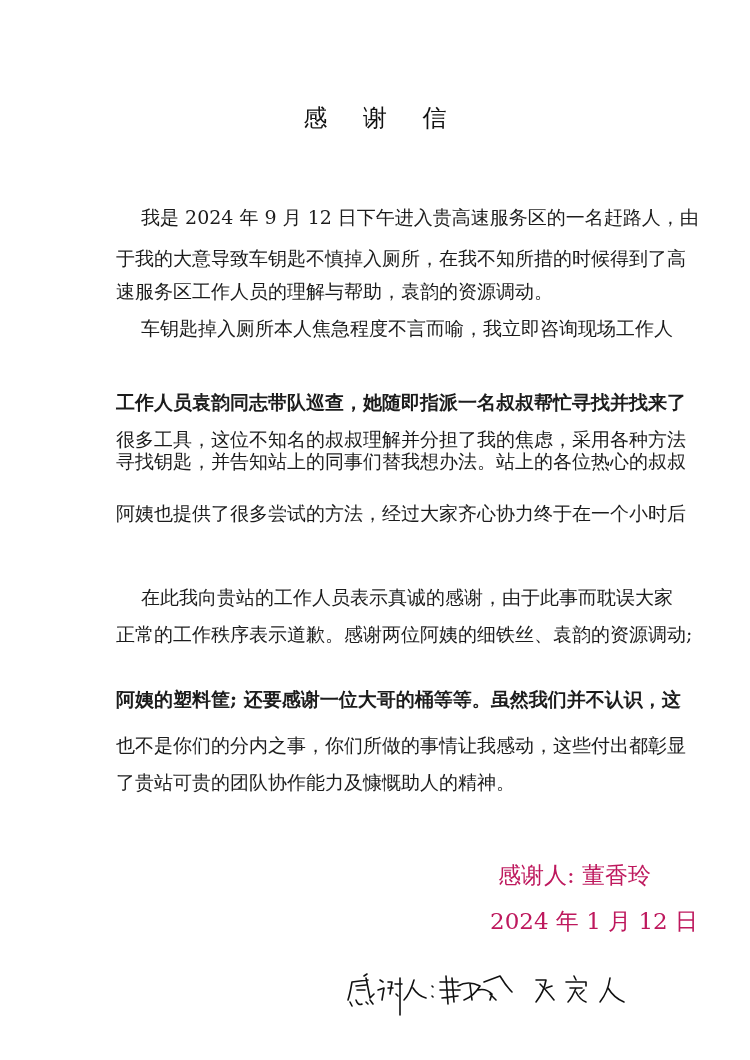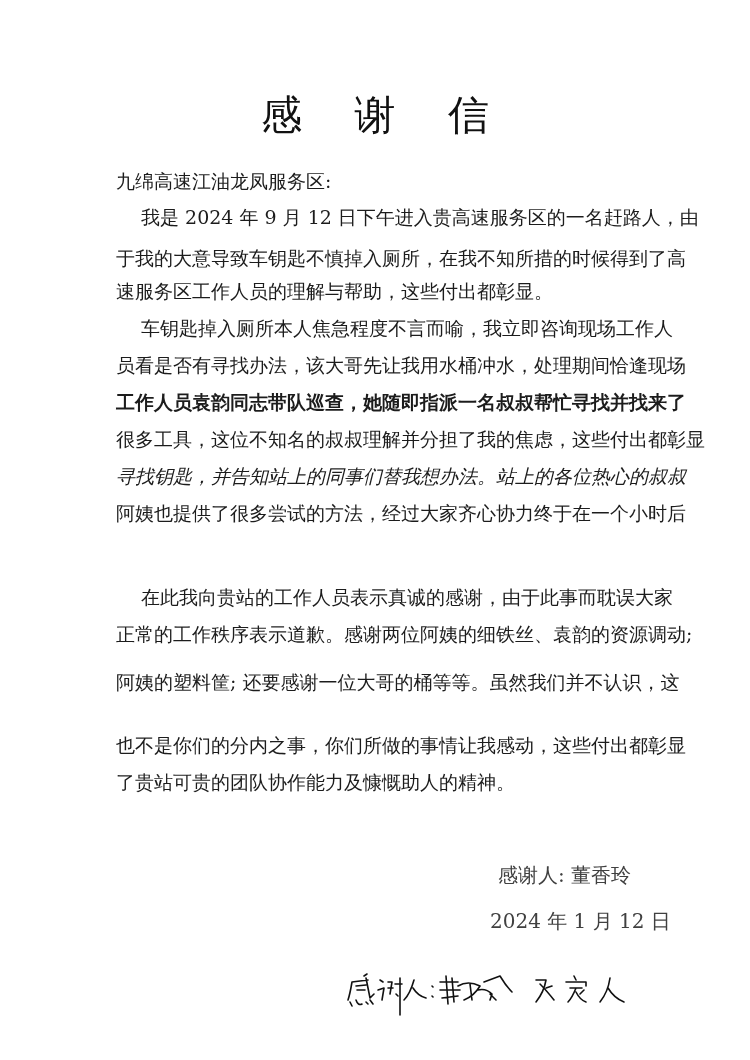--- a/index.html
+++ b/index.html
@@ -1,52 +1,50 @@
 <!DOCTYPE html>
 <html><head>
 <meta charset="utf-8">
 <style>
   html, body { margin: 0; padding: 0; background: #ffffff; }
   body { width: 750px; height: 1060px; position: relative; overflow: hidden;
          font-family: "DejaVu Serif", "Liberation Serif", serif; color: #1a1a1a; }
   .page { position: absolute; left: 0; top: 0; width: 750px; height: 1060px; background: #fff; }
   .title { position: absolute; top: 98px; left: 0; width: 750px; text-align: center;
-           font-size: 41px; letter-spacing: 14px; text-indent: 14px; line-height: 40px; color: #111; font-family: Liberation Mono, monospace; }
+           font-size: 24px; letter-spacing: 14px; text-indent: 14px; line-height: 40px; color: #111; }
   .line { position: absolute; left: 116px; width: 522px; font-size: 19px; line-height: 26px;
           white-space: nowrap; text-align: justify; text-align-last: justify; color: #1c1c1c; }
   .line.indent { left: 141px; width: 497px; }
   .line.last { text-align-last: left; }
   .line.salutation { text-align-last: left; }
-  .right { position: absolute; font-size: 20px; line-height: 26px; white-space: nowrap; color: #404040; }
+  .right { position: absolute; font-size: 23px; line-height: 26px; white-space: nowrap; color: #be185d; }
   .signature { position: absolute; left: 340px; top: 960px; width: 320px; height: 60px; }
   .signature svg { width: 320px; height: 60px; }
 </style>
 </head>
 <body>
 
 <div class="page">
 
   <div class="title">感 谢 信</div>
 
-  <div class="line salutation" style="top:168px;">九绵高速江油龙凤服务区:</div>
 
   <div class="line indent" style="top:204px;">我是 2024 年 9 月 12 日下午进入贵高速服务区的一名赶路人，由</div>
   <div class="line" style="top:245px;">于我的大意导致车钥匙不慎掉入厕所，在我不知所措的时候得到了高</div>
-  <div class="line last" style="top:278px;">速服务区工作人员的理解与帮助，这些付出都彰显。</div>
+  <div class="line last" style="top:278px;">速服务区工作人员的理解与帮助，袁韵的资源调动。</div>
 
   <div class="line indent" style="top:315px;">车钥匙掉入厕所本人焦急程度不言而喻，我立即咨询现场工作人</div>
-  <div class="line" style="top:352px;">员看是否有寻找办法，该大哥先让我用水桶冲水，处理期间恰逢现场</div>
   <div class="line" style="top:389px;font-weight:bold;">工作人员袁韵同志带队巡查，她随即指派一名叔叔帮忙寻找并找来了</div>
-  <div class="line" style="top:426px;">很多工具，这位不知名的叔叔理解并分担了我的焦虑，这些付出都彰显</div>
-  <div class="line" style="top:463px;font-style:italic;">寻找钥匙，并告知站上的同事们替我想办法。站上的各位热心的叔叔</div>
+  <div class="line" style="top:426px;">很多工具，这位不知名的叔叔理解并分担了我的焦虑，采用各种方法</div>
+  <div class="line" style="top:448px;">寻找钥匙，并告知站上的同事们替我想办法。站上的各位热心的叔叔</div>
   <div class="line" style="top:500px;">阿姨也提供了很多尝试的方法，经过大家齐心协力终于在一个小时后</div>
 
   <div class="line indent" style="top:584px;">在此我向贵站的工作人员表示真诚的感谢，由于此事而耽误大家</div>
   <div class="line" style="top:621px;">正常的工作秩序表示道歉。感谢两位阿姨的细铁丝、袁韵的资源调动;</div>
-  <div class="line" style="top:669px;">阿姨的塑料筐; 还要感谢一位大哥的桶等等。虽然我们并不认识，这</div>
+  <div class="line" style="top:686px;font-weight:bold;">阿姨的塑料筐; 还要感谢一位大哥的桶等等。虽然我们并不认识，这</div>
   <div class="line" style="top:732px;">也不是你们的分内之事，你们所做的事情让我感动，这些付出都彰显</div>
   <div class="line last" style="top:769px;">了贵站可贵的团队协作能力及慷慨助人的精神。</div>
 
 
   <div class="right" style="top:862px; left:498px;">感谢人: 董香玲</div>
   <div class="right" style="top:908px; left:490px;">2024 年 1 月 12 日</div>
 
   <div class="signature" title="">
     <svg viewBox="0 0 320 60">
       <g fill="none" stroke="#111" stroke-width="1.6" stroke-linecap="round" stroke-linejoin="round">

